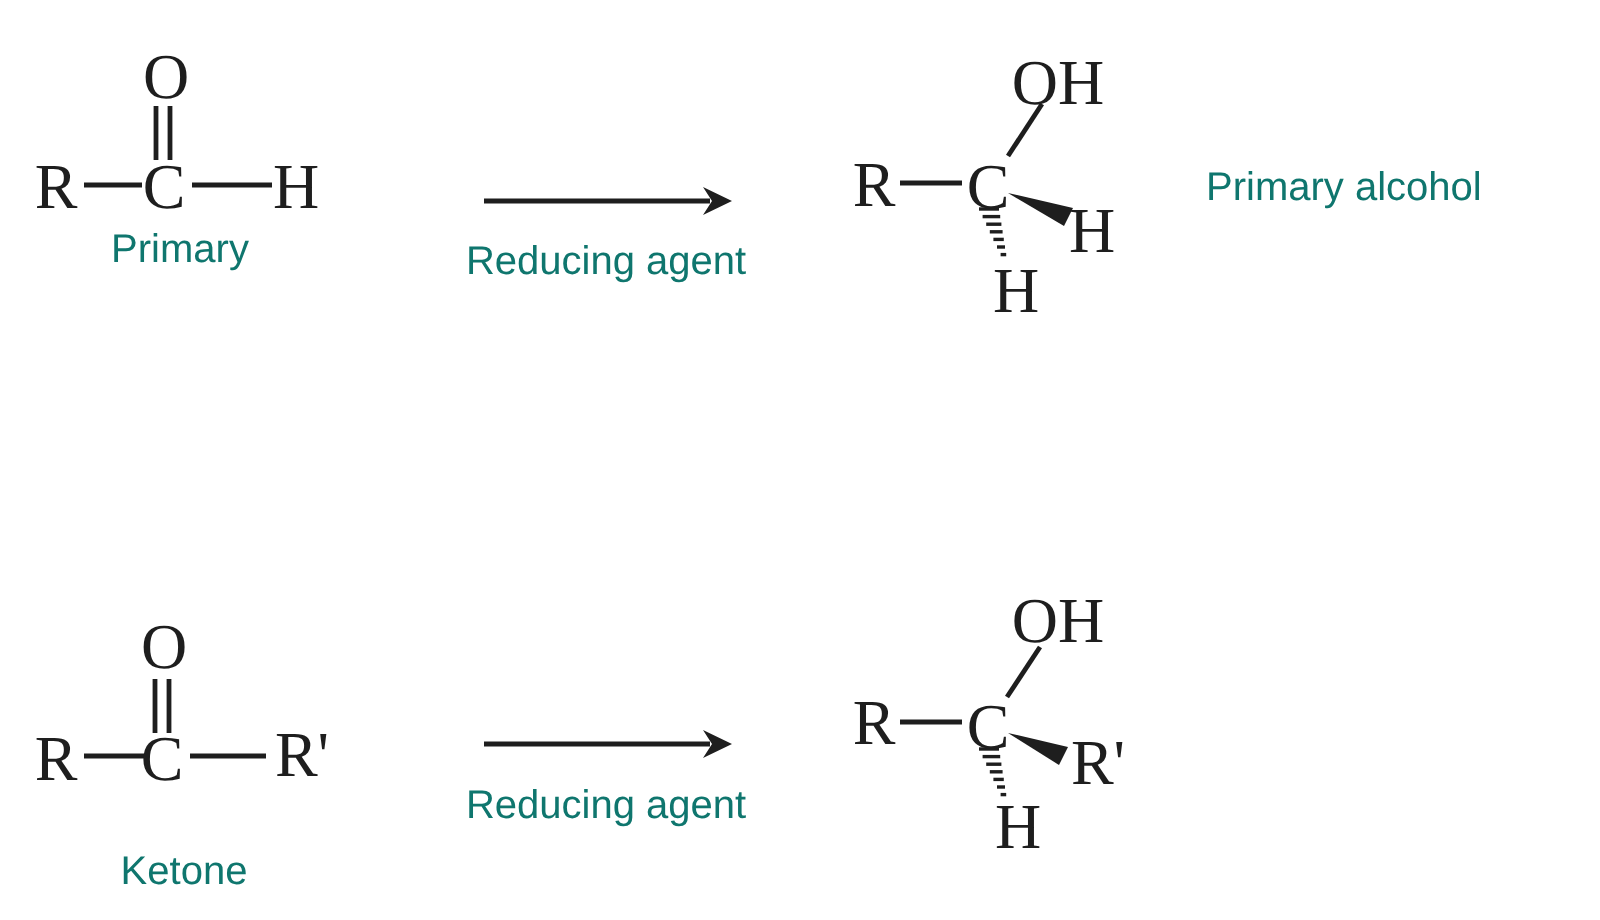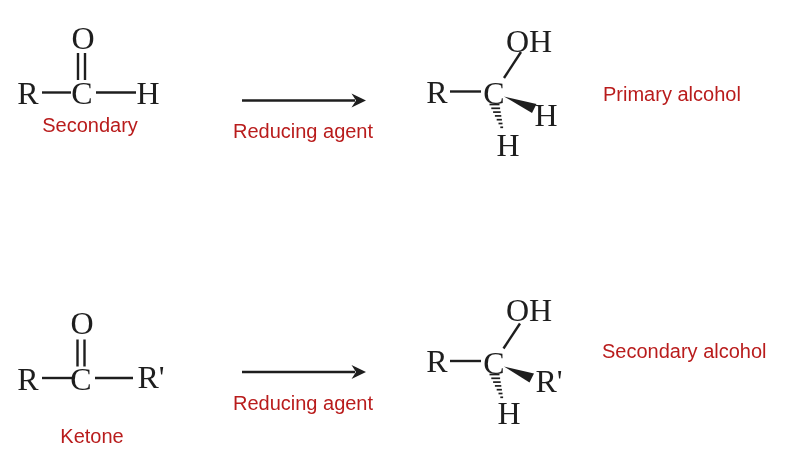--- a/index.html
+++ b/index.html
@@ -28,21 +28,21 @@
     line-height: 1;
     color: #1e1e1e;
     white-space: nowrap;
   }
   .cap {
     position: absolute;
     transform: translate(-50%, -50%);
     font-family: "Liberation Sans", sans-serif;
     font-size: 20px;
     line-height: 1;
-    color: #b91c1c;
+    color: #0f766e;
     white-space: nowrap;
   }
   .cap.left-anchor {
     transform: translate(0, -50%);
   }
   .bond {
     stroke: #1e1e1e;
     stroke-width: 2.4;
     fill: none;
   }
@@ -132,21 +132,20 @@
   <span class="atom" style="left:81px;  top:379px;">C</span>
   <span class="atom" style="left:82px;  top:323px;">O</span>
   <span class="atom" style="left:151px; top:377px;">R'</span>
 
   <span class="atom" style="left:437px; top:361px;">R</span>
   <span class="atom" style="left:494px; top:362.5px;">C</span>
   <span class="atom" style="left:529px; top:309.5px;">OH</span>
   <span class="atom" style="left:549px; top:380.5px;">R'</span>
   <span class="atom" style="left:509px; top:412.5px;">H</span>
 
-  <span class="cap" style="left:90px;  top:124.5px;">Secondary</span>
+  <span class="cap" style="left:90px;  top:124.5px;">Primary</span>
   <span class="cap" style="left:303px; top:131px;">Reducing agent</span>
   <span class="cap left-anchor" style="left:603px; top:94px;">Primary alcohol</span>
 
   <span class="cap" style="left:92px;  top:416.5px;margin-top:19px;">Ketone</span>
   <span class="cap" style="left:303px; top:402.5px;">Reducing agent</span>
-  <span class="cap left-anchor" style="left:602px; top:350.5px;">Secondary alcohol</span>
 
 </div>
 
 </body></html>

